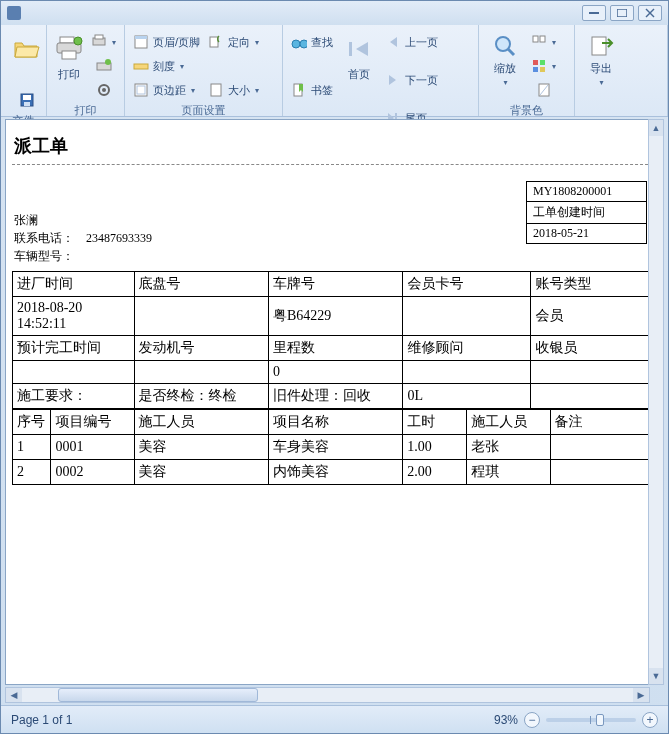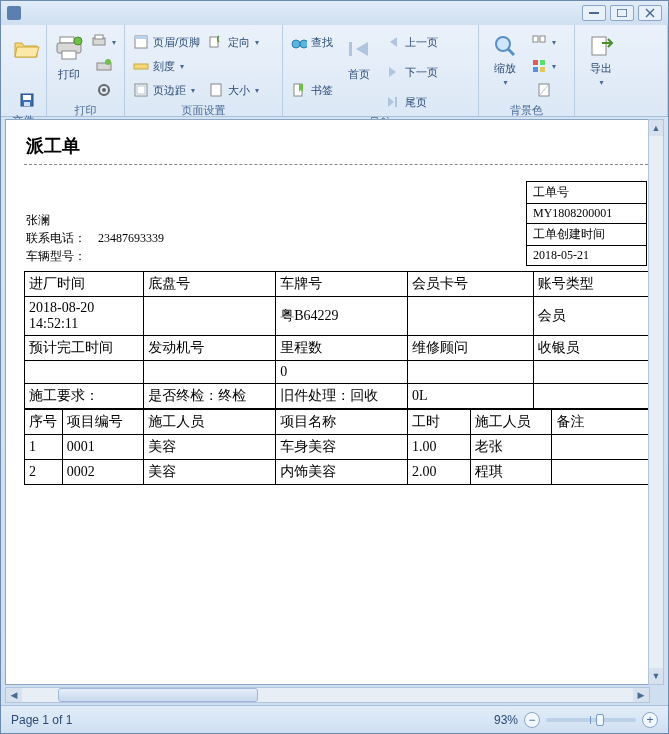--- a/index.html
+++ b/index.html
@@ -18,25 +18,25 @@
 .ribbon-group { border-right: 1px solid #b8cce2; padding: 2px 6px 0 6px; display: flex; flex-direction: column; justify-content: space-between; }
 .ribbon-group-label { text-align: center; font-size: 11px; color: #4a6a95; padding: 2px 0 4px 0; }
 .ribbon-body { flex: 1; display: flex; align-items: flex-start; gap: 4px; padding-top: 4px; }
 .rb-col { display: flex; flex-direction: column; gap: 2px; align-items: center; }
 .rb-big { width: 40px; height: 56px; display: flex; flex-direction: column; align-items: center; justify-content: flex-start; gap: 2px; cursor: pointer; padding-top: 2px; }
 .rb-big .ico { width: 32px; height: 32px; display: flex; align-items: center; justify-content: center; }
 .rb-big .lbl { font-size: 11px; color: #2b4a75; }
 .rb-item { height: 22px; display: flex; align-items: center; gap: 4px; font-size: 11px; color: #2b4a75; cursor: pointer; padding: 0 2px; white-space: nowrap; }
 .rb-item .sm-ico { width: 16px; height: 16px; display: inline-flex; align-items: center; justify-content: center; }
 .drop { font-size: 8px; color: #4a6a95; margin-left: 1px; }
-.rb-nav-col { display: flex; flex-direction: column; gap: 8px; }
+.rb-nav-col { display: flex; flex-direction: column; gap: 16px; }
 
 
 .doc-wrap { position: absolute; top: 118px; left: 4px; right: 4px; bottom: 48px; background: #fff; border: 1px solid #8aa5c5; overflow: hidden; }
-.doc-inner { padding: 14px 10px 0 18px; height: 100%; overflow: hidden; }
+.doc-inner { padding: 14px 10px 0 6px; height: 100%; overflow: hidden; }
 .doc-title { font-size: 18px; font-weight: bold; border-bottom: 1px dashed #888; padding: 0 0 6px 2px; margin-bottom: 16px; font-family: "SimSun", serif; }
 .doc-content { position: relative; font-family: "SimSun", serif; font-size: 12px; }
 .meta-left { position: absolute; left: 2px; top: 30px; line-height: 18px; }
 .meta-right { position: absolute; right: 6px; top: 0; }
 .meta-right table { border-collapse: collapse; }
 .meta-right td { border: 1px solid #000; padding: 2px 6px; font-size: 12px; width: 120px; }
 
 .main-table-wrap { padding-top: 90px; }
 .main-table, .items-table { border-collapse: collapse; width: 100%; font-size: 14px; }
 .main-table td { border: 1px solid #000; padding: 3px 4px; vertical-align: middle; height: 18px; }
@@ -348,23 +348,20 @@
       <div class="doc-title">派工单</div>
       <div class="doc-content">
         <div class="meta-left">
           <div>张澜</div>
           <div><span>联系电话：</span>&nbsp;&nbsp;&nbsp;&nbsp;<span>23487693339</span></div>
           <div>车辆型号：</div>
         </div>
         <div class="meta-right">
           <table>
             <tbody>
-                <tr>
-                  <td>工单号</td>
-                </tr>
             <tr>
                   <td>MY1808200001</td>
                 </tr>
             <tr>
                   <td>工单创建时间</td>
                 </tr>
             <tr>
                   <td>2018-05-21</td>
                 </tr>
           </tbody>

